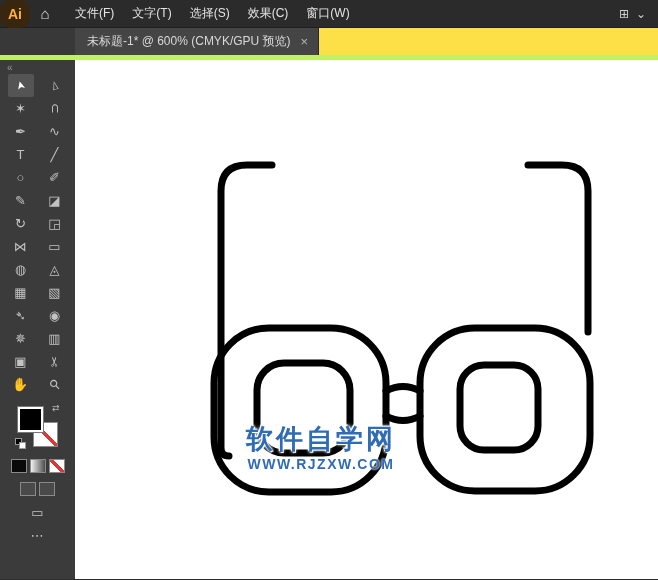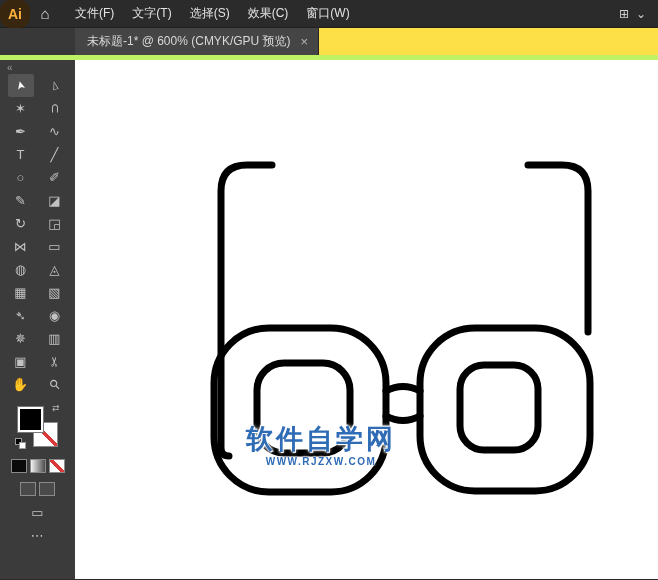--- a/index.html
+++ b/index.html
@@ -49,21 +49,21 @@
   .mini-none{ background:linear-gradient(45deg,#fff 42%,#d83a3a 42%,#d83a3a 58%,#fff 58%); }
   .mini-mode{ background:#4a4a4a; }
   .screen-mode{ margin-top:9px; color:#c2c2c2; font-size:13px; }
   .more-tools{ margin-top:8px; color:#c2c2c2; font-size:13px; letter-spacing:1px; }
   
   .canvas{ flex:1; position:relative; background:#ffffff; overflow:hidden; }
   .artwork-svg{ position:absolute; left:0; top:0; }
   .watermark{ position:absolute; left:134px; top:341px; width:224px; text-align:center; color:#2f6cb5; font-weight:bold; pointer-events:none;margin-top:24px; }
   .wm-title{ font-size:27px; letter-spacing:3px; line-height:1.1;
     text-shadow:0 0 2px #fff,0 0 3px #fff,0 0 4px #fff,1px 1px 0 #fff,-1px -1px 0 #fff; }
-  .wm-url{ font-size:10px; letter-spacing:1.5px; margin-top:1px;
+  .wm-url{ font-size:14px; letter-spacing:1.5px; margin-top:1px;
     text-shadow:0 0 2px #fff,0 0 3px #fff; }
 </style>
 </head>
 <body>
 
 <div class="menubar">
   <div class="ai-logo">
     <span>Ai</span>
   </div>
   <div class="home-btn">

